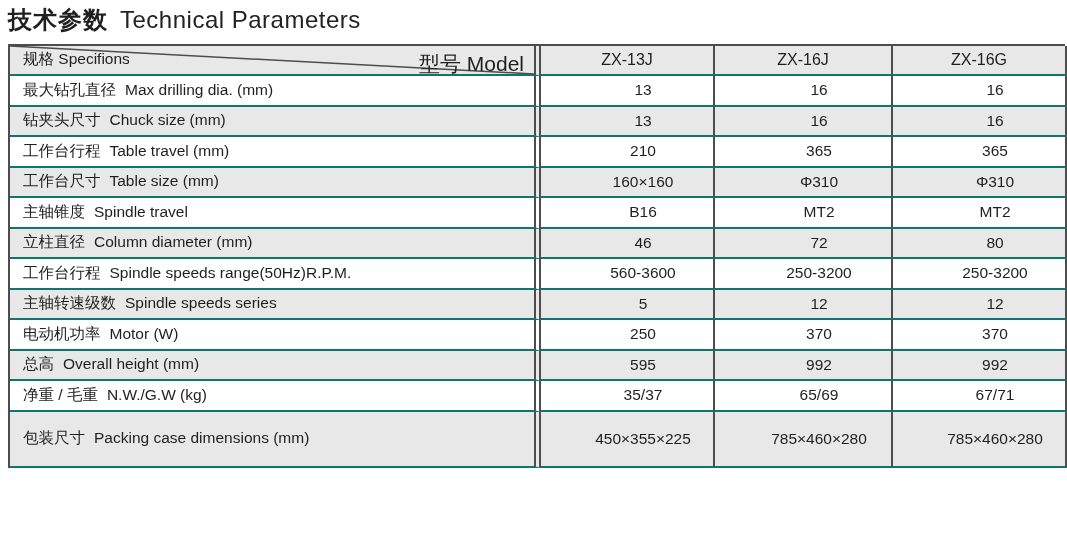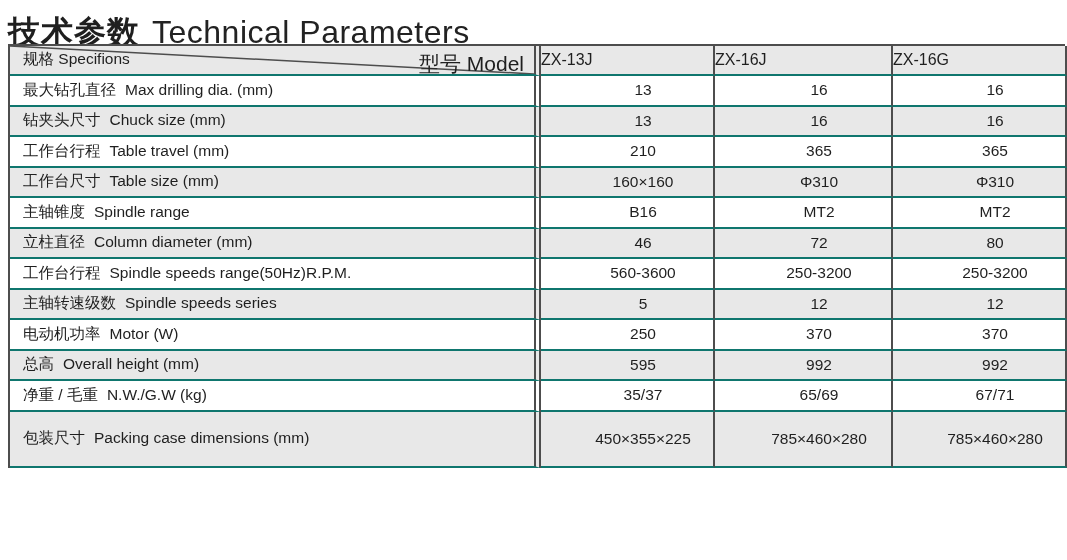--- a/index.html
+++ b/index.html
@@ -11,23 +11,23 @@
     font-family: "Liberation Sans", sans-serif;
     color: #1f1f1f;
     overflow: hidden;
   }
   .page { position: relative; width: 1067px; height: 560px; }
 
   
   .title {
     position: absolute;
     left: 8px;
-    top: 15px;
+    top: 3px;
     margin: 0;
-    font-size: 32px;
+    font-size: 24px;
     line-height: 34px;
     white-space: nowrap;
   }
   .title-zh { font-weight: bold; letter-spacing: 1px; margin-right: 12px; }
   .title-en { font-weight: normal; letter-spacing: 0.5px; color: #222; }
 
   
   .table-wrap {
     position: absolute;
     left: 8px;
@@ -53,21 +53,21 @@
     border-right: 2px solid #4d4d4d;
     border-bottom: 2px solid #0f766e;
     font-size: 15.5px;
     font-weight: normal;
     padding: 0;
   }
   
   .corner, td.spec { border-right: 7px double #4d4d4d; }
 
   thead th { background: #e8e8e8; height: 30px; }
-  th.model { text-align: left; font-size: 16px; }
+  th.model { text-align: center; font-size: 16px; }
 
   tbody tr.data-row td { height: 30.5px; background: #ffffff; }
   tbody tr.data-row:nth-child(even) td { background: #e8e8e8; }
   tbody tr.row-tall td { height: 56px; }
 
   td.spec { padding-left: 13px; text-align: left; margin-left: 41px; }
   td.spec .en { margin-left: 9px; }
   td.val { text-align: center; padding-left: 32px; }
 
   
@@ -150,21 +150,21 @@
           <tr class="data-row">
     <td class="spec">
       <span class="zh">工作台尺寸</span><span class="en">Table size (mm)</span>
     </td>
     <td class="val">160×160</td>
     <td class="val">Φ310</td>
     <td class="val">Φ310</td>
   </tr>
           <tr class="data-row">
     <td class="spec">
-      <span class="zh">主轴锥度</span><span class="en">Spindle range</span>
+      <span class="zh">主轴锥度</span><span class="en">Spindle travel</span>
     </td>
     <td class="val">B16</td>
     <td class="val">MT2</td>
     <td class="val">MT2</td>
   </tr>
           <tr class="data-row">
     <td class="spec">
       <span class="zh">立柱直径</span><span class="en">Column diameter (mm)</span>
     </td>
     <td class="val">46</td>

